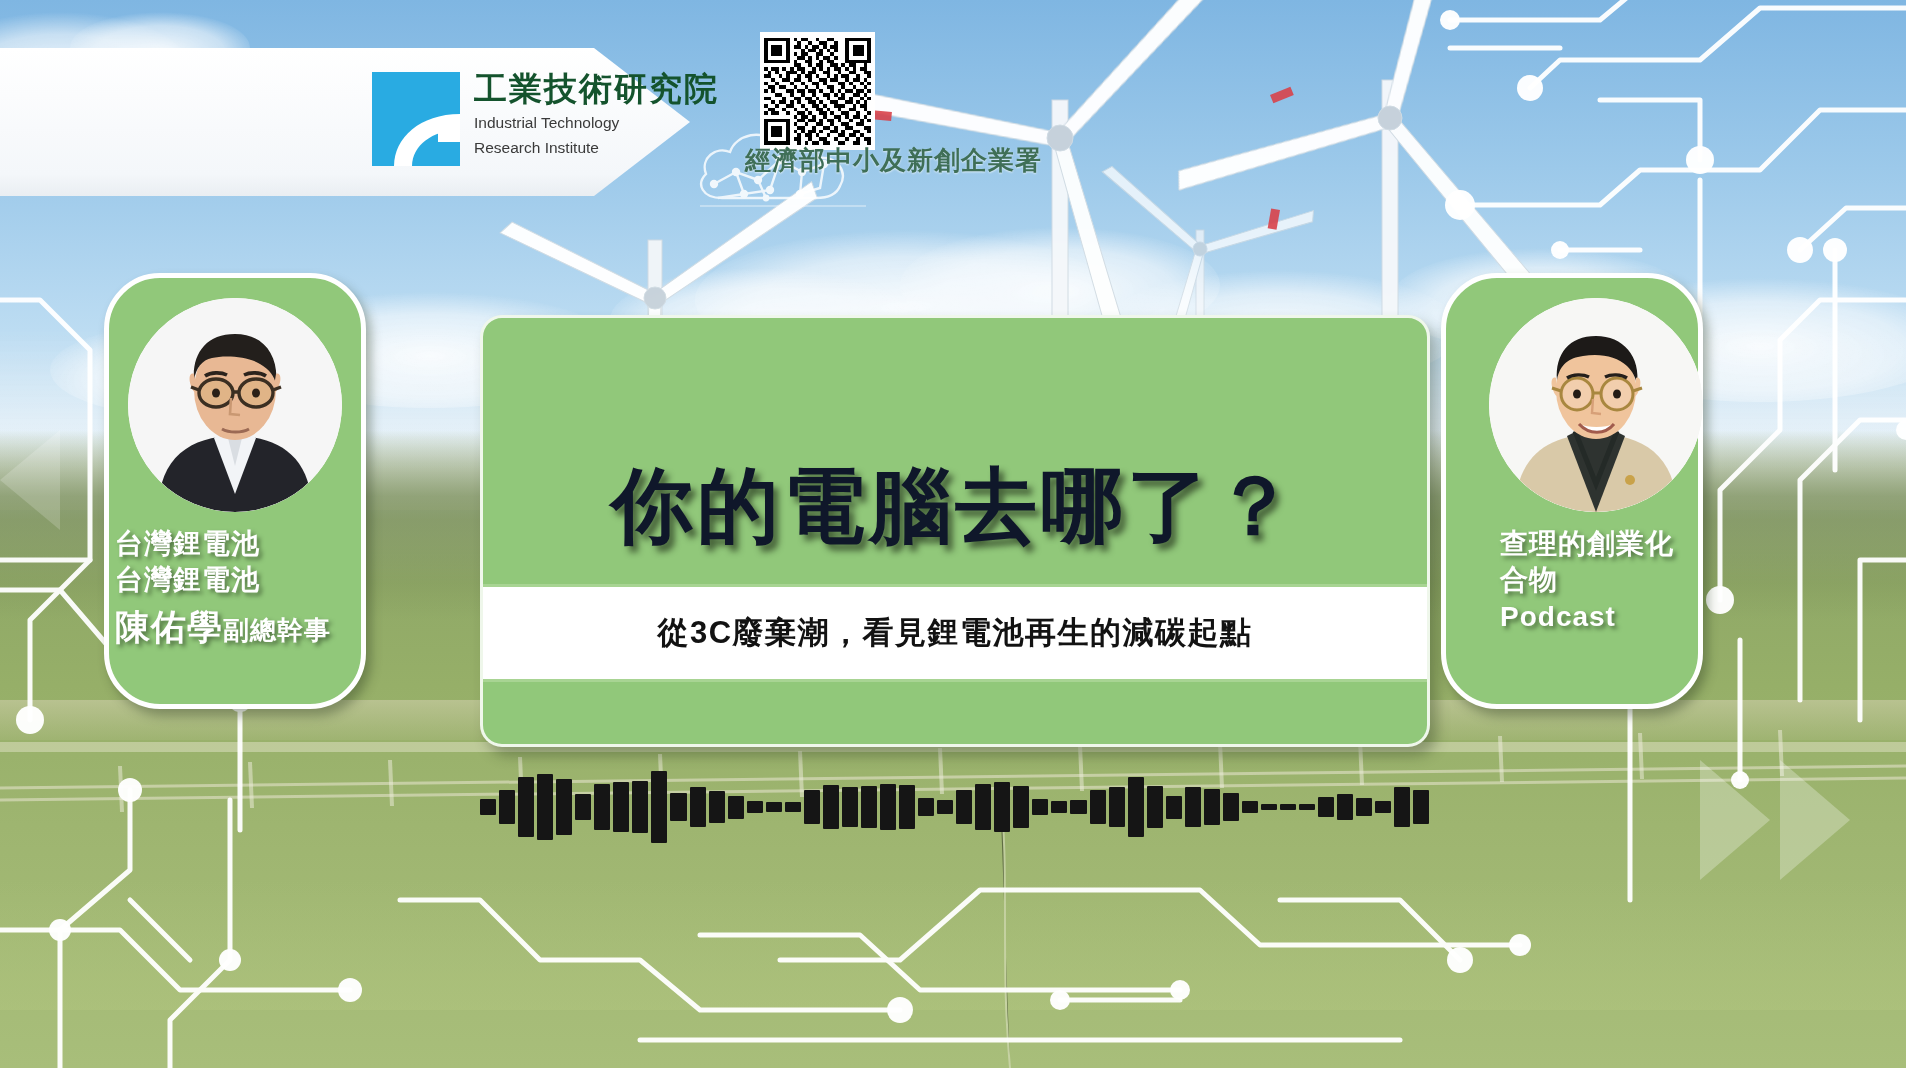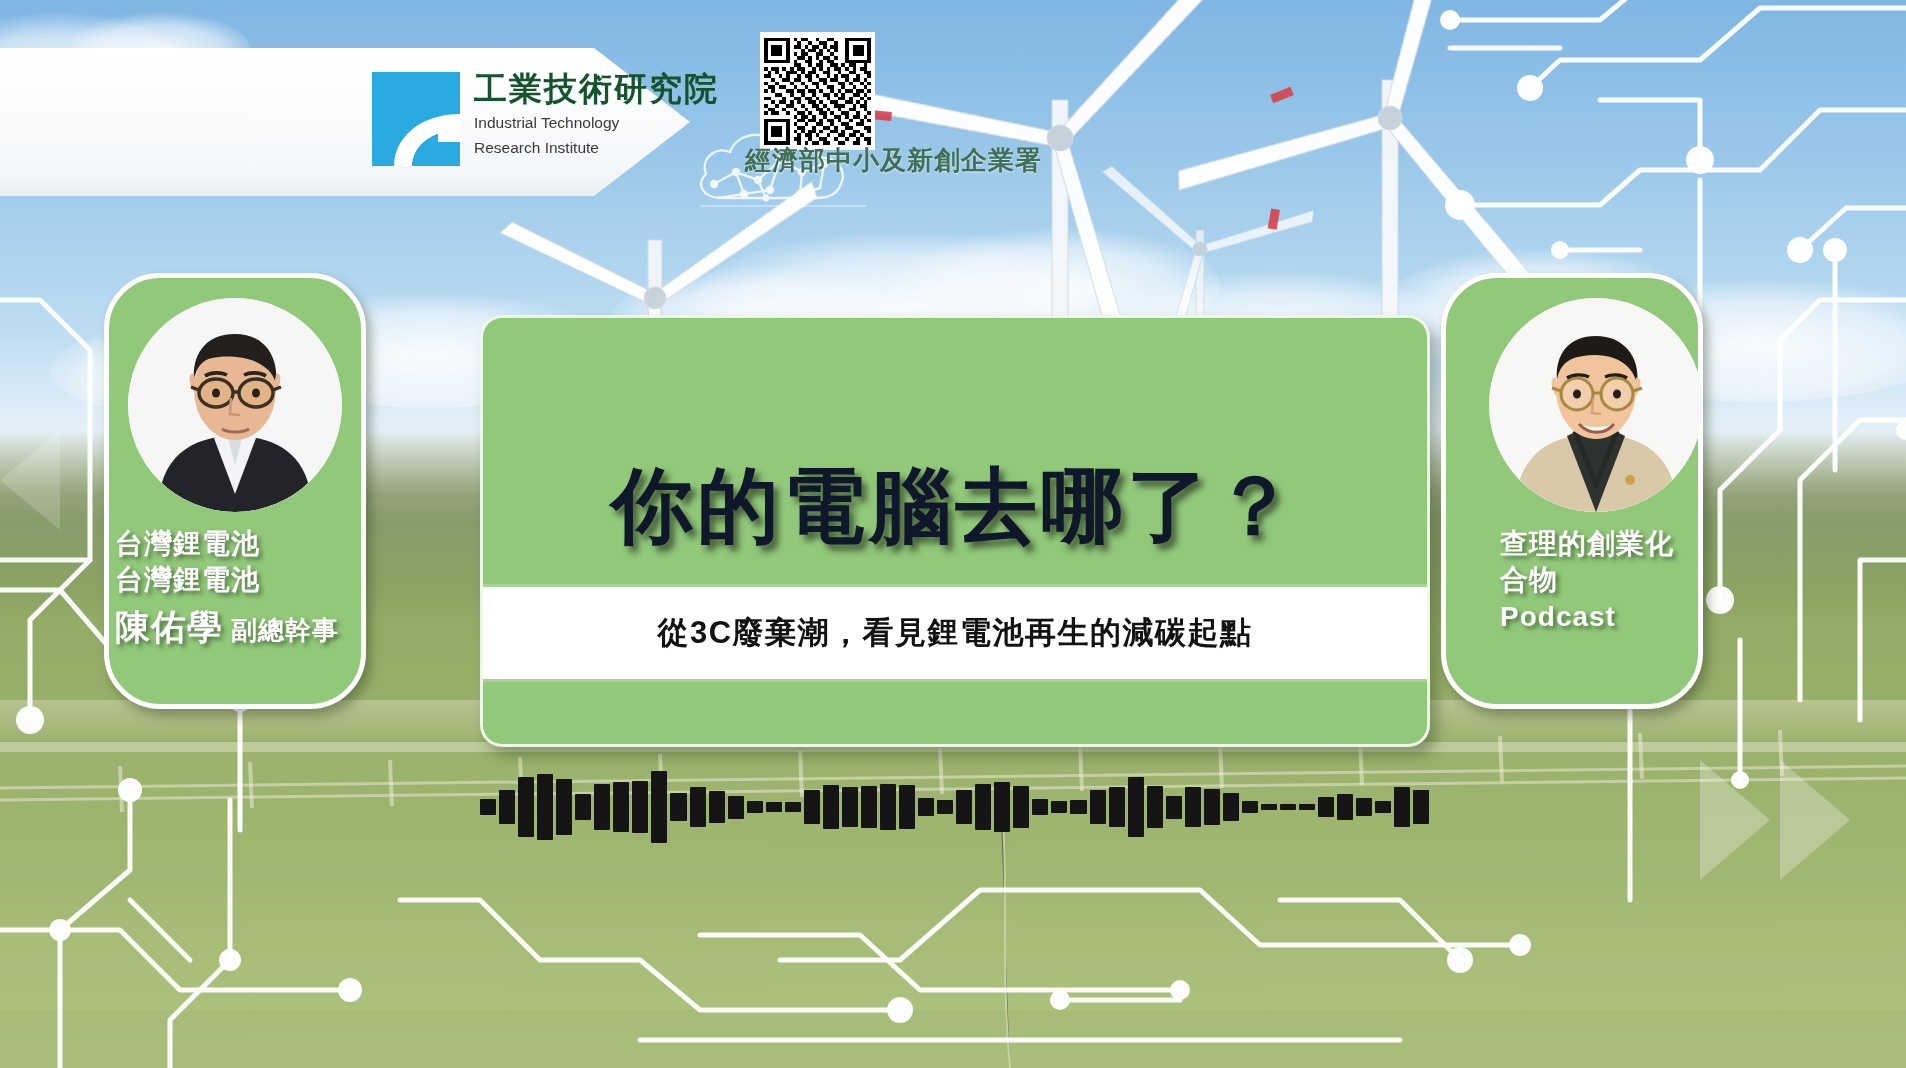--- a/index.html
+++ b/index.html
@@ -503,21 +503,21 @@
           <path d="M94 131 C101 135 114 135 121 131" fill="none" stroke="#9c6a54" stroke-width="3"></path>
           <path d="M77 78 C83 74 93 74 99 77" fill="none" stroke="#2b231d" stroke-width="3.6"></path>
           <path d="M116 77 C122 74 132 74 138 78" fill="none" stroke="#2b231d" stroke-width="3.6"></path>
         </g>
       </svg>
     </div>
     <div class="p-lines">
       <div class="p-org">台灣鋰電池</div>
       <div class="p-org">台灣鋰電池</div>
       <div class="p-name">
-        <span>陳佑學</span><small style="margin-left: 8px; font-family: Liberation Mono, monospace;">副總幹事</small>
+        <span>陳佑學</span><small style="margin-left: 0; font-family: Liberation Mono, monospace;">副總幹事</small>
       </div>
     </div>
   </div>
 
   <div class="person p-right" style="z-index:10">
     <div class="p-photo">
       <svg viewBox="0 0 214 214" width="214" height="214">
         <defs>
             <clipPath id="clipR">
               <circle cx="107" cy="107" r="107"></circle>

